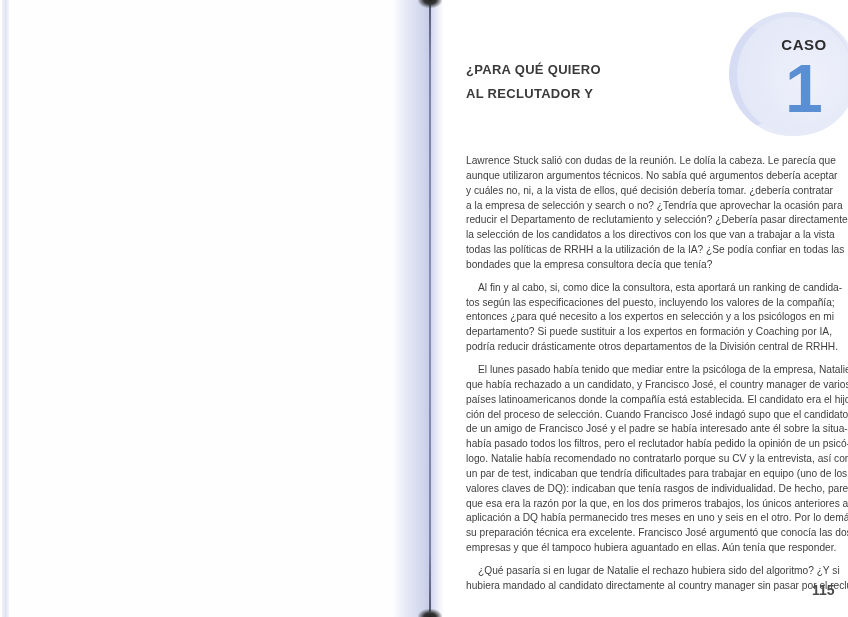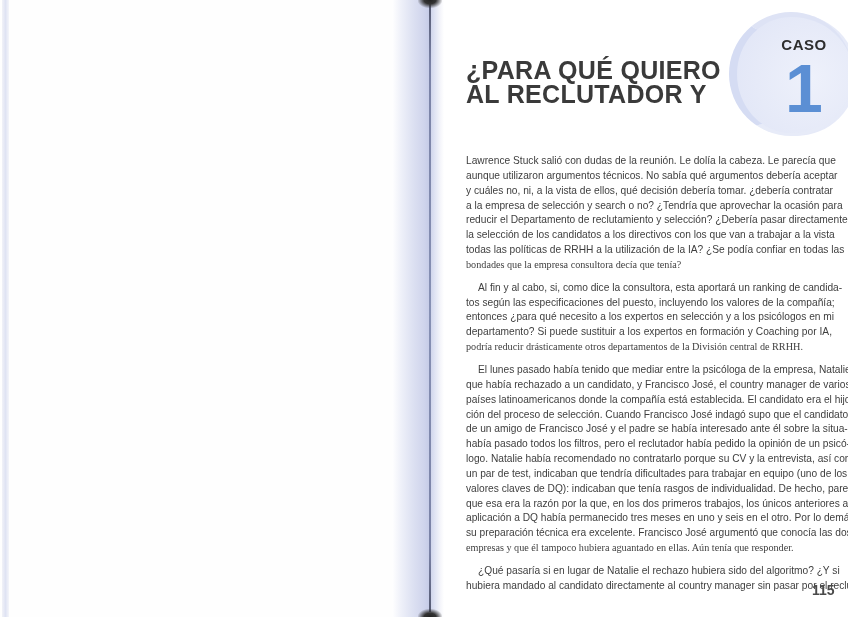--- a/index.html
+++ b/index.html
@@ -69,33 +69,33 @@
     font-weight: bold; font-size: 15px; letter-spacing: 0.5px; color: #2d2d2d;
   }
   .badge-number {
     position: absolute; left: 36px; top: 34px; width: 66px; text-align: center;
     font-weight: bold; font-size: 68px; line-height: 80px; color: #5b8fd4;
   }
 
   
   .chapter-title {
     position: absolute; left: 22px; top: 58px; width: 260px;
-    font-weight: bold; font-size: 25px; line-height: 24px;
+    font-weight: bold; font-size: 13px; line-height: 24px;
     color: #3a3a3a; letter-spacing: 0.3px; margin: 0;
   }
   .chapter-title span { display: block; white-space: nowrap; }
 
   
   .body-text {
     position: absolute; left: 22px; top: 154px; width: 366px;
     font-size: 10.2px; line-height: 14.85px; color: #3e3e3e;
   }
   .para { margin: 0 0 8px 0; }
   .line { display: block; white-space: nowrap; text-align: justify; text-align-last: justify; }
-  .line.last { text-align-last: left; font-family: Liberation Serif, serif; }
+  .line.last { text-align-last: left; }
   .para .line.indent { text-indent: 12px; }
 
   .page-number {
     position: absolute; left: 368px; top: 582px;
     font-size: 14px; font-weight: bold; color: #4a4a4a;
   }
 </style>
 </head>
 <body>
 

